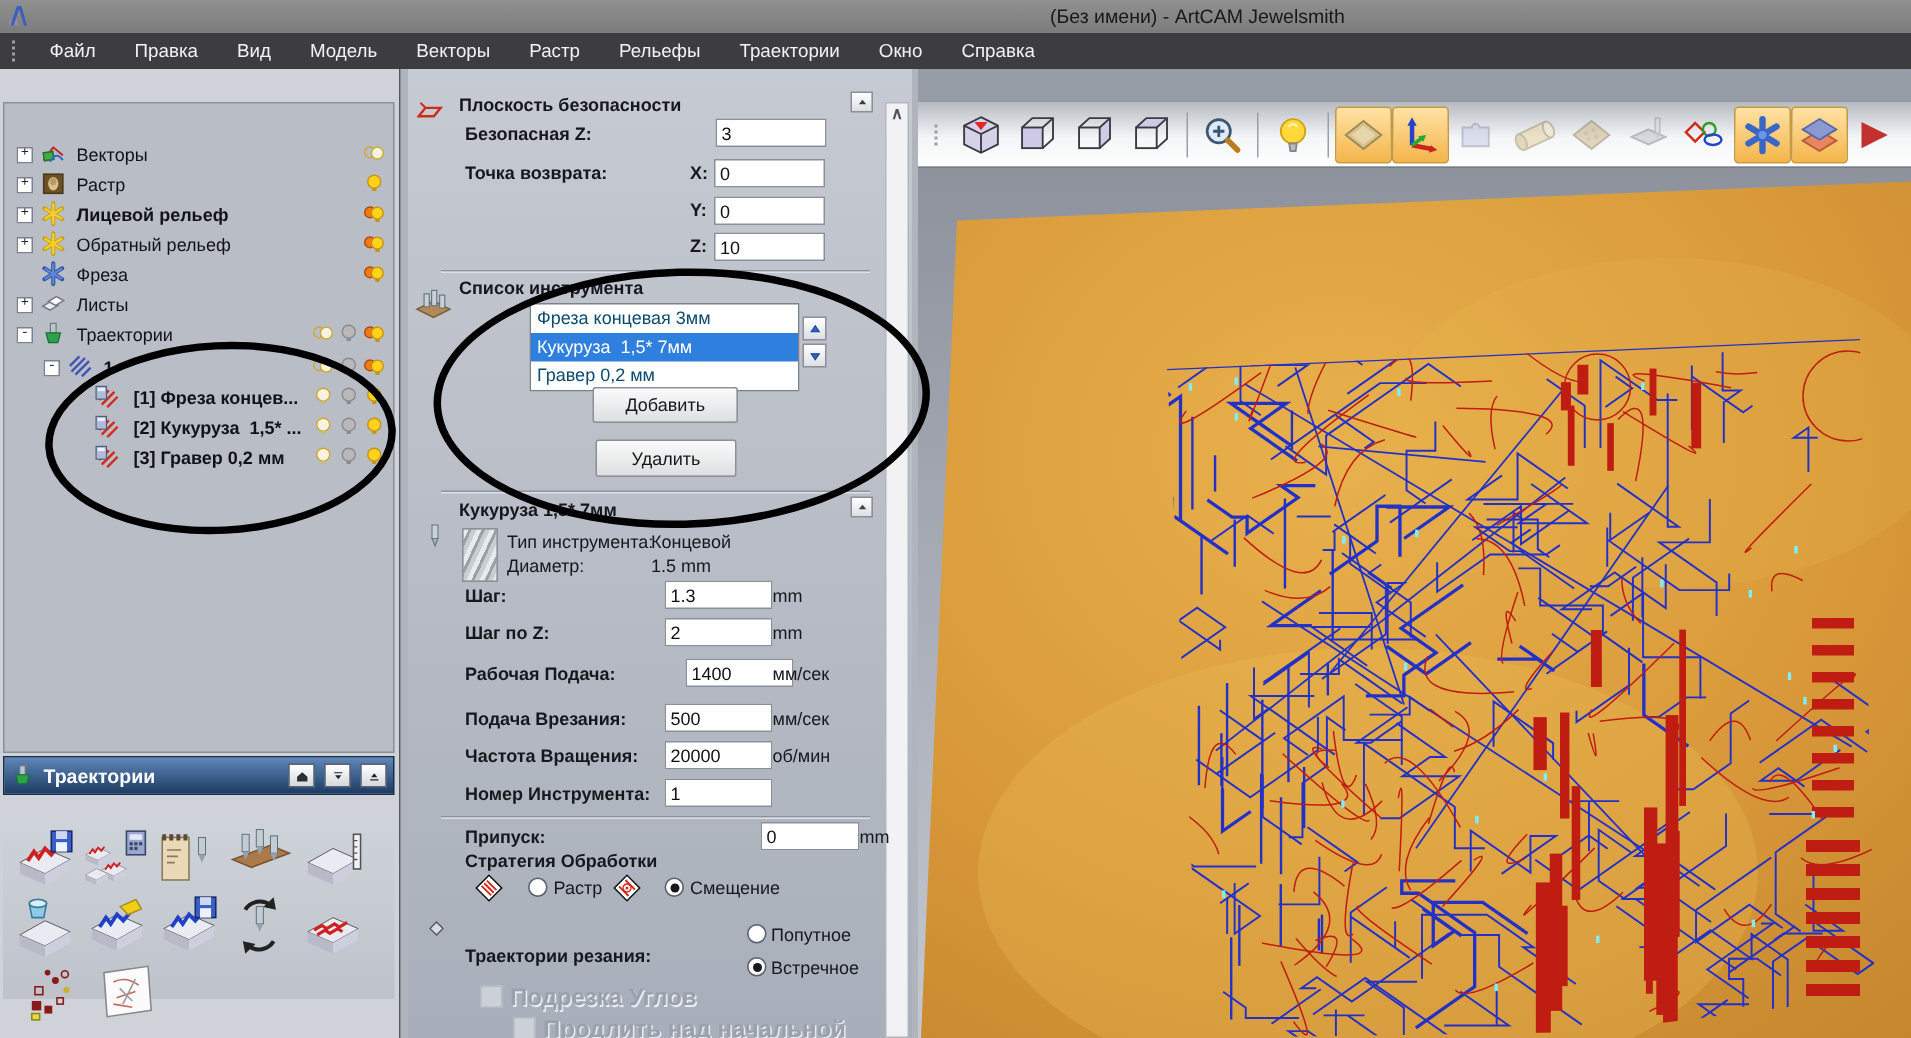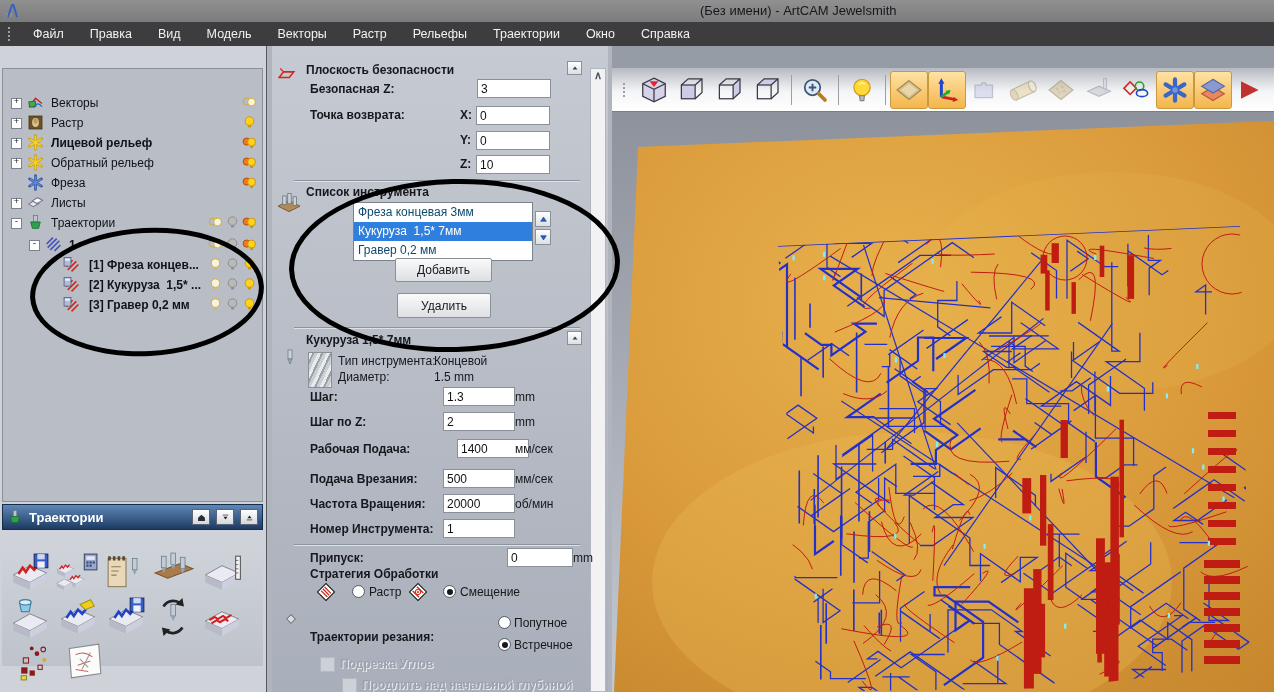--- a/index.html
+++ b/index.html
@@ -76,21 +76,21 @@
 .btn{position:absolute;background:linear-gradient(#fafafa,#dedfe2);border:1px solid #8a9098;
   border-radius:2px;font-size:12px;color:#15181c;display:flex;align-items:center;justify-content:center}
 .thumb{position:absolute;left:36px;top:306px;width:22px;height:34px;border:1px solid #8a9098;
   background:repeating-linear-gradient(115deg,#e8eaec 0 3px,#9aa2a8 3px 5px,#c8ced2 5px 8px)}
 .radio{position:absolute;width:13px;height:13px;border-radius:50%;
   background:radial-gradient(#ffffff 55%,#dcdcdc);border:1px solid #5a616c;box-sizing:border-box}
 .radio.on::after{content:"";position:absolute;left:2.5px;top:2.5px;width:6px;height:6px;
   border-radius:50%;background:#16181c}
 .rlab{position:absolute;font-size:12px;color:#15181c}
 .chk{position:absolute;width:13px;height:13px;background:#ccd1d8;border:1px solid #b4bac2}
-.dlbl{position:absolute;font-size:12px;font-weight:bold;color:#9aa1ad;
+.dlbl{position:absolute;font-size:16px;font-weight:bold;color:#9aa1ad;
   text-shadow:1px 1px 0 #e8ebef}
 .dia{position:absolute;width:20px;height:20px}
 
 #viewarea{position:absolute;left:612px;top:46px;width:662px;height:646px;background:#969ca6}
 #tabbar{position:absolute;left:0;top:0;width:100%;height:22px;
   background:linear-gradient(#a9aeb7,#8f949e)}
 .tab{position:absolute;top:1px;height:21px;display:flex;align-items:center;justify-content:center;
   font-size:12px;clip-path:polygon(13px 0,calc(100% - 7px) 0,100% 100%,0 100%)}
 .tab.t2d{left:4px;width:172px;background:linear-gradient(#fcf3bd,#edc94a);color:#222}
 .tab.t3d{left:176px;width:86px;background:linear-gradient(#ffffff,#dfe5d9);font-weight:bold;color:#111;gap:7px}

